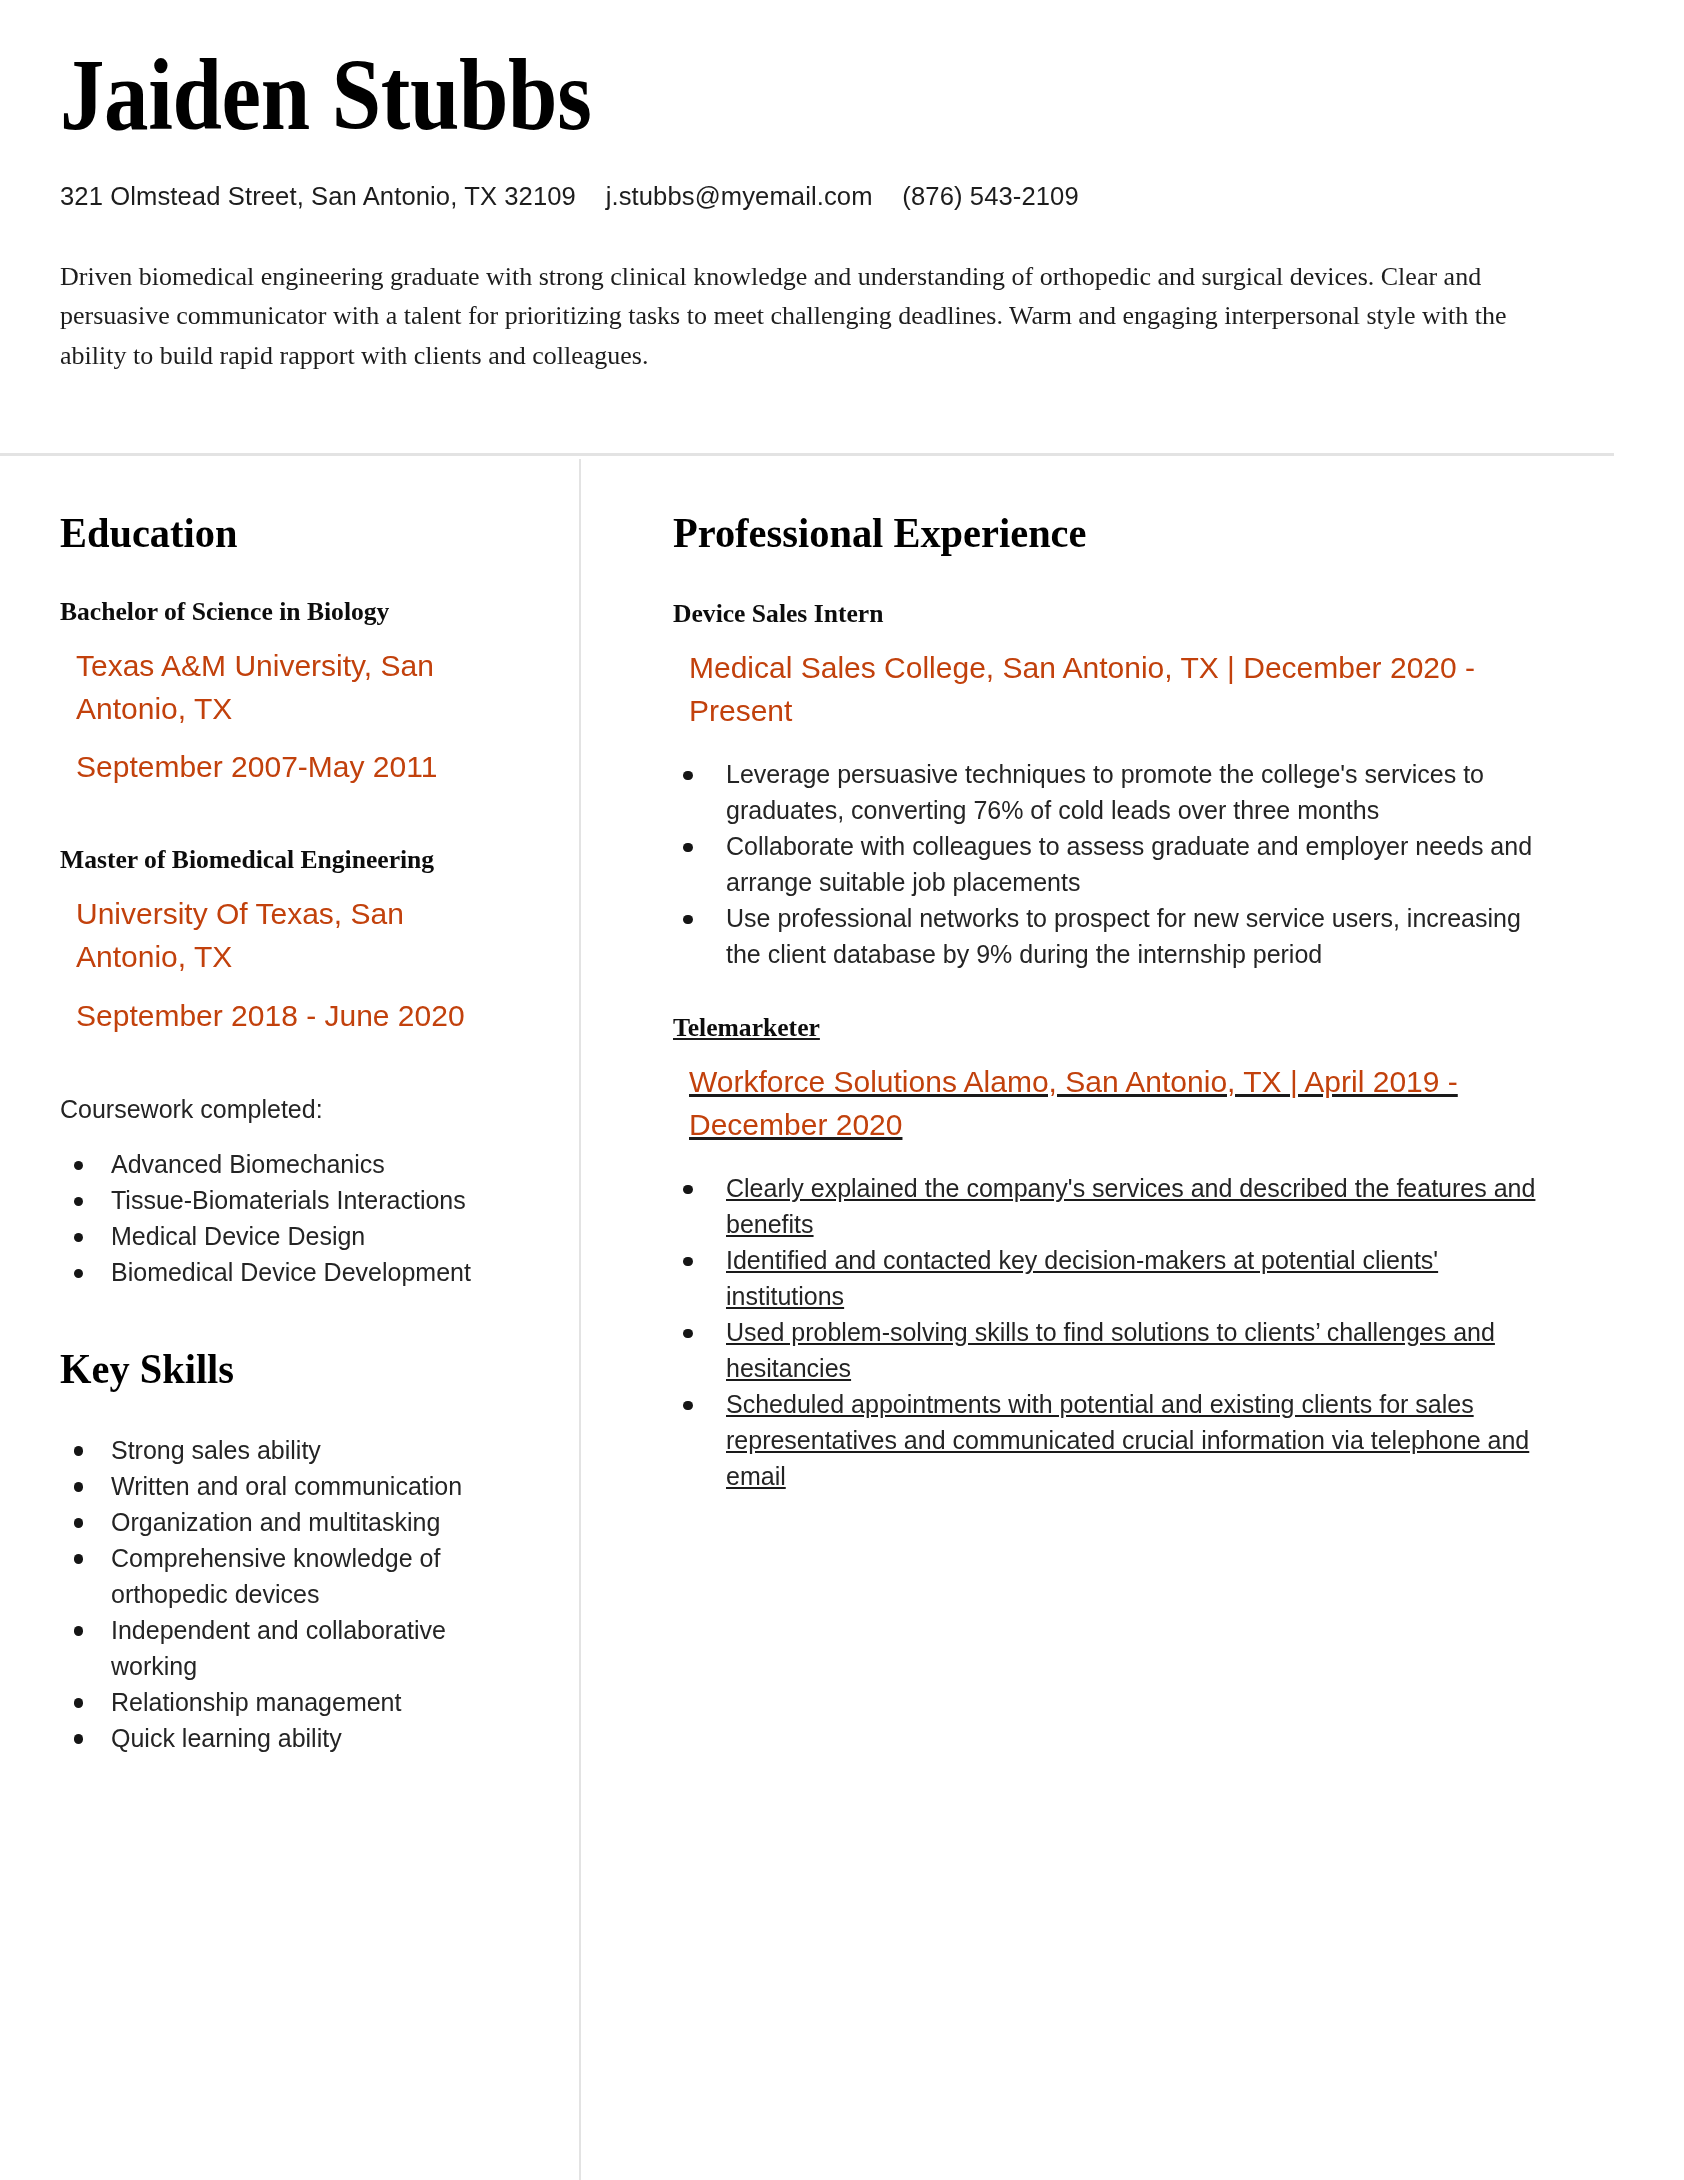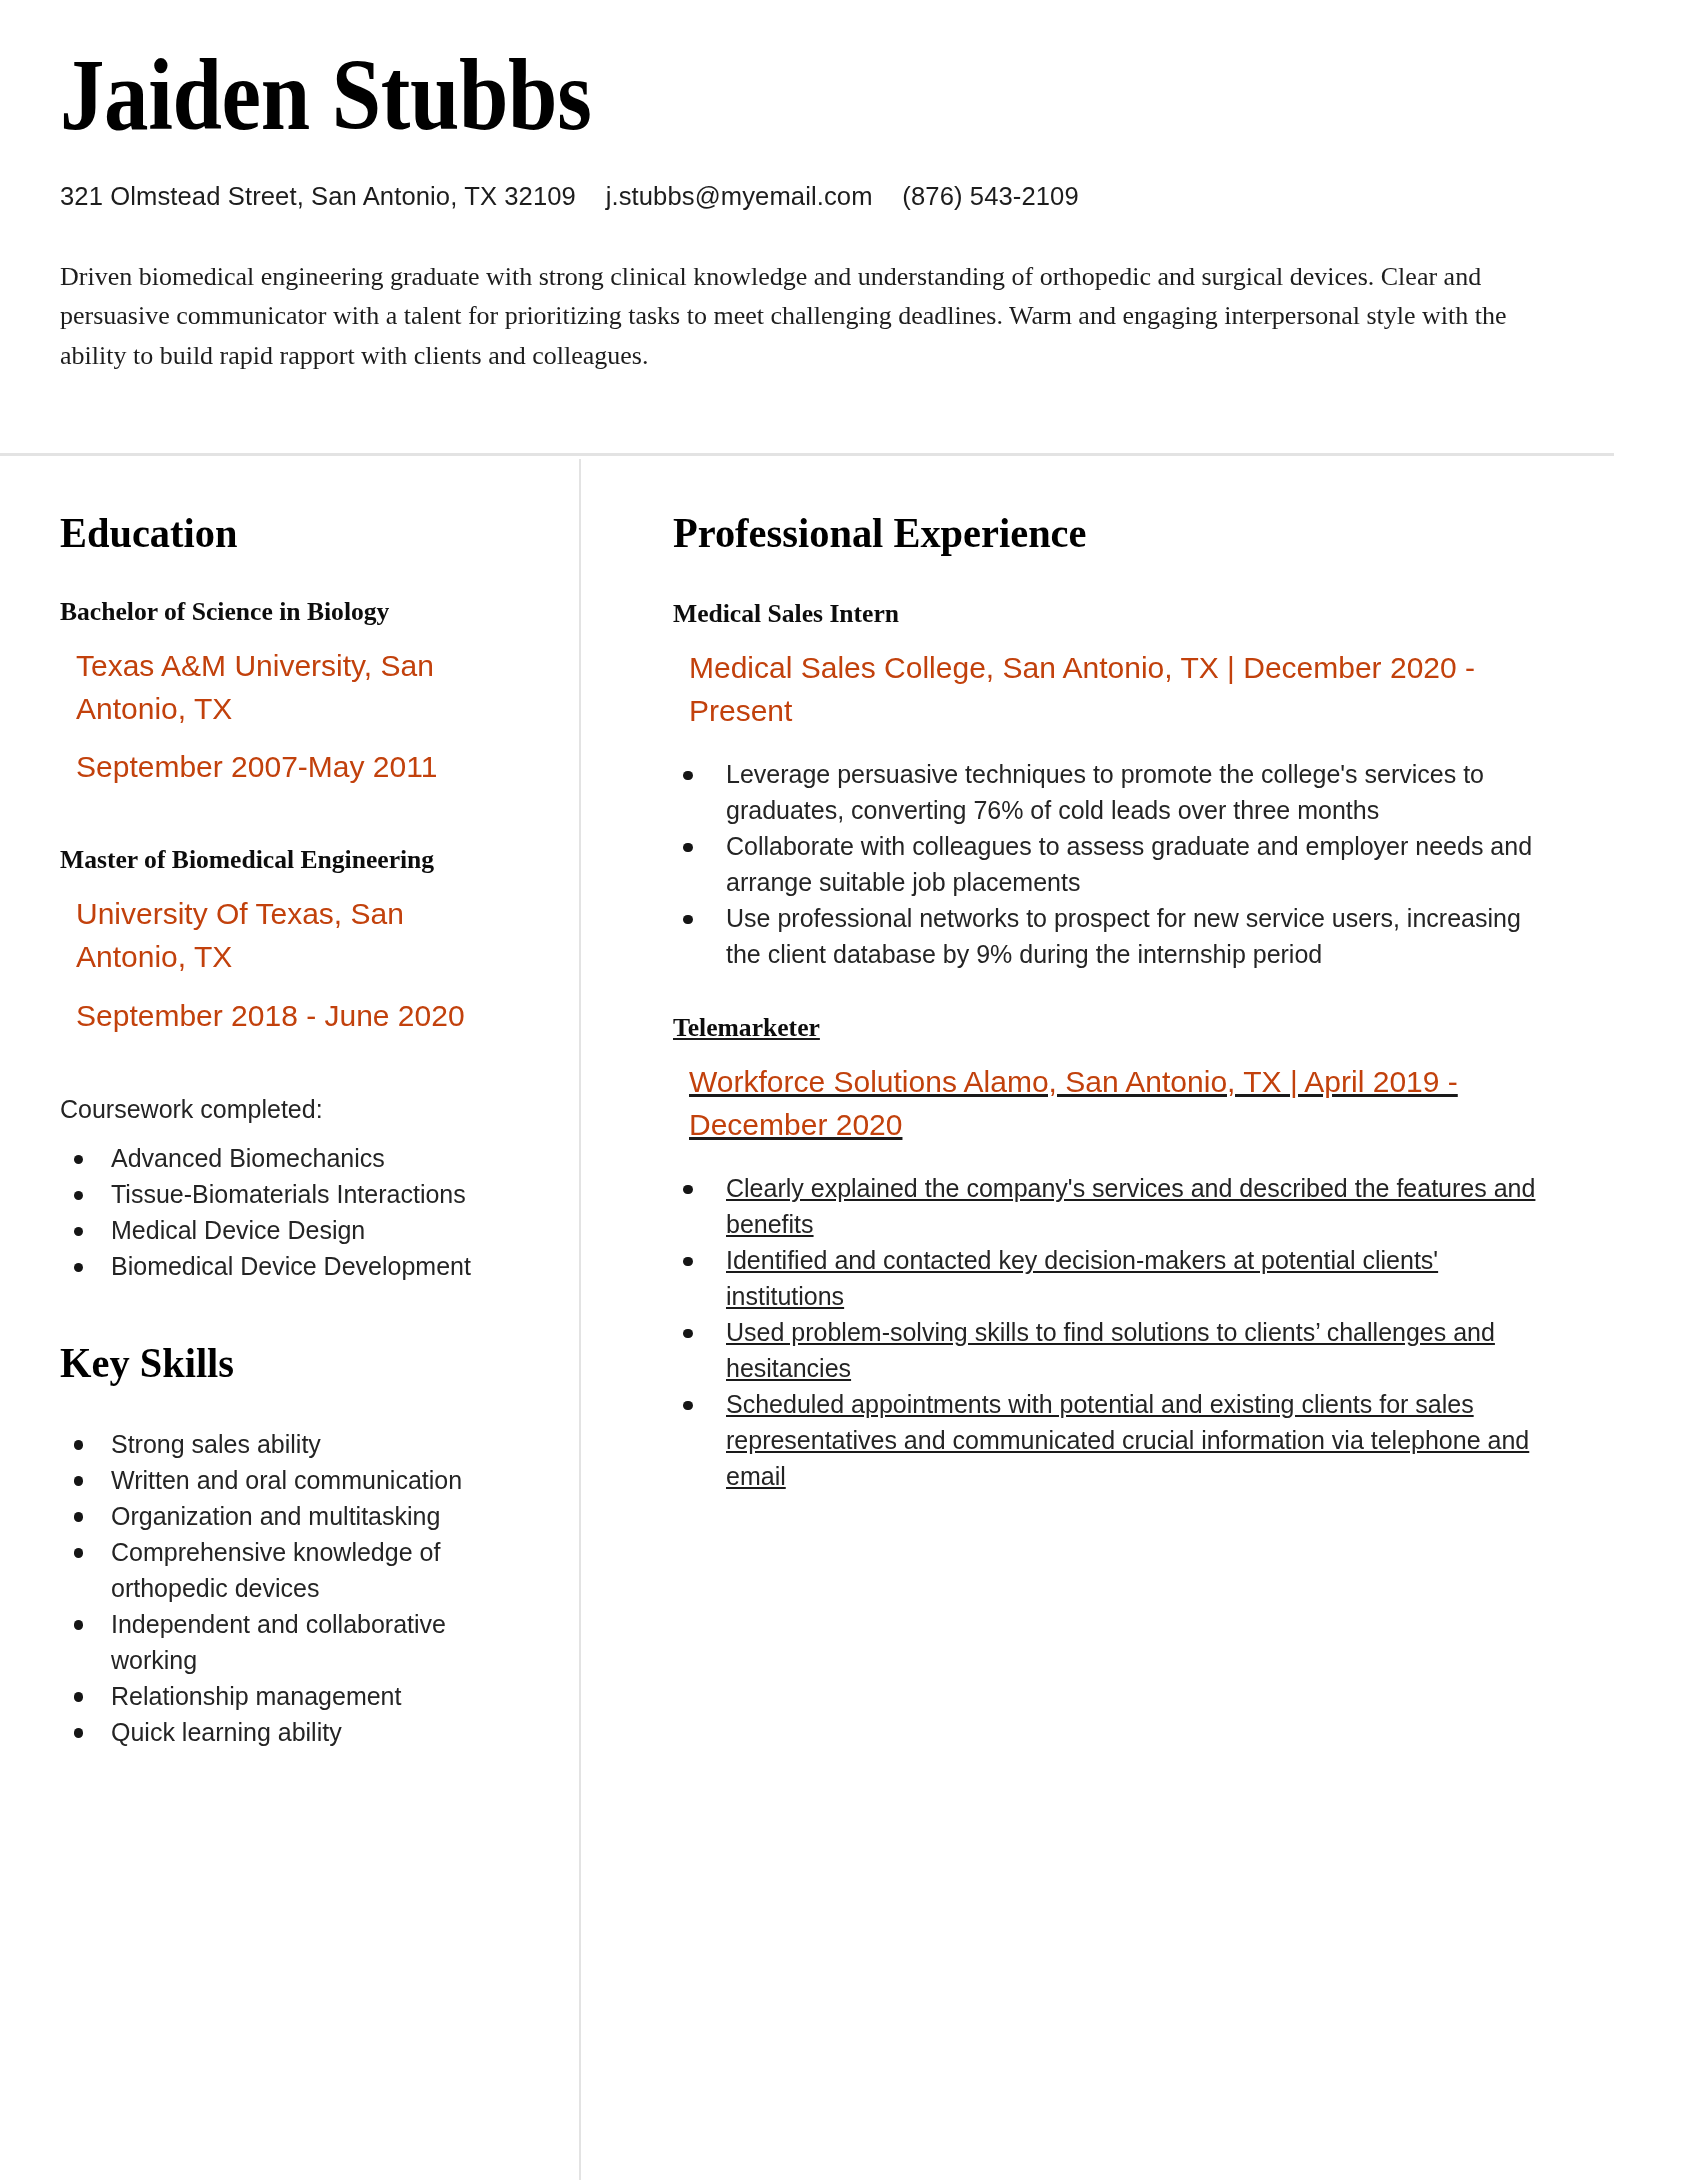--- a/index.html
+++ b/index.html
@@ -135,21 +135,21 @@
     font-size: 30px;
     line-height: 1.42;
     color: #c2410c;
     margin: 16px;
   }
 
   .note-label {
     font-size: 25px;
     line-height: 1.42;
     color: #242424;
-    margin: 0 0 13px 0;
+    margin: 0 0 19px 0;
   }
 
   
   ul.bullets {
     list-style: none;
     margin: 0;
     padding: 0;
   }
   ul.bullets li {
     position: relative;
@@ -252,21 +252,21 @@
       </div>
 
     </div>
 
     <div class="col-right">
 
       <h2 class="section-title right">Professional Experience</h2>
 
       <div class="job">
         <div class="job-head">
-          <div class="entry-title">Medical Sales Intern</div>
+          <div class="entry-title">Device Sales Intern</div>
           <div class="entry-meta">Medical Sales College, San Antonio, TX | December 2020 - Present</div>
         </div>
         <ul class="bullets wide">
           <li>Leverage persuasive techniques to promote the college's services to graduates, converting 76% of cold leads over three months</li>
           <li>Collaborate with colleagues to assess graduate and employer needs and arrange suitable job placements</li>
           <li>Use professional networks to prospect for new service users, increasing the client database by 9% during the internship period</li>
         </ul>
       </div>
 
       <div class="job">

